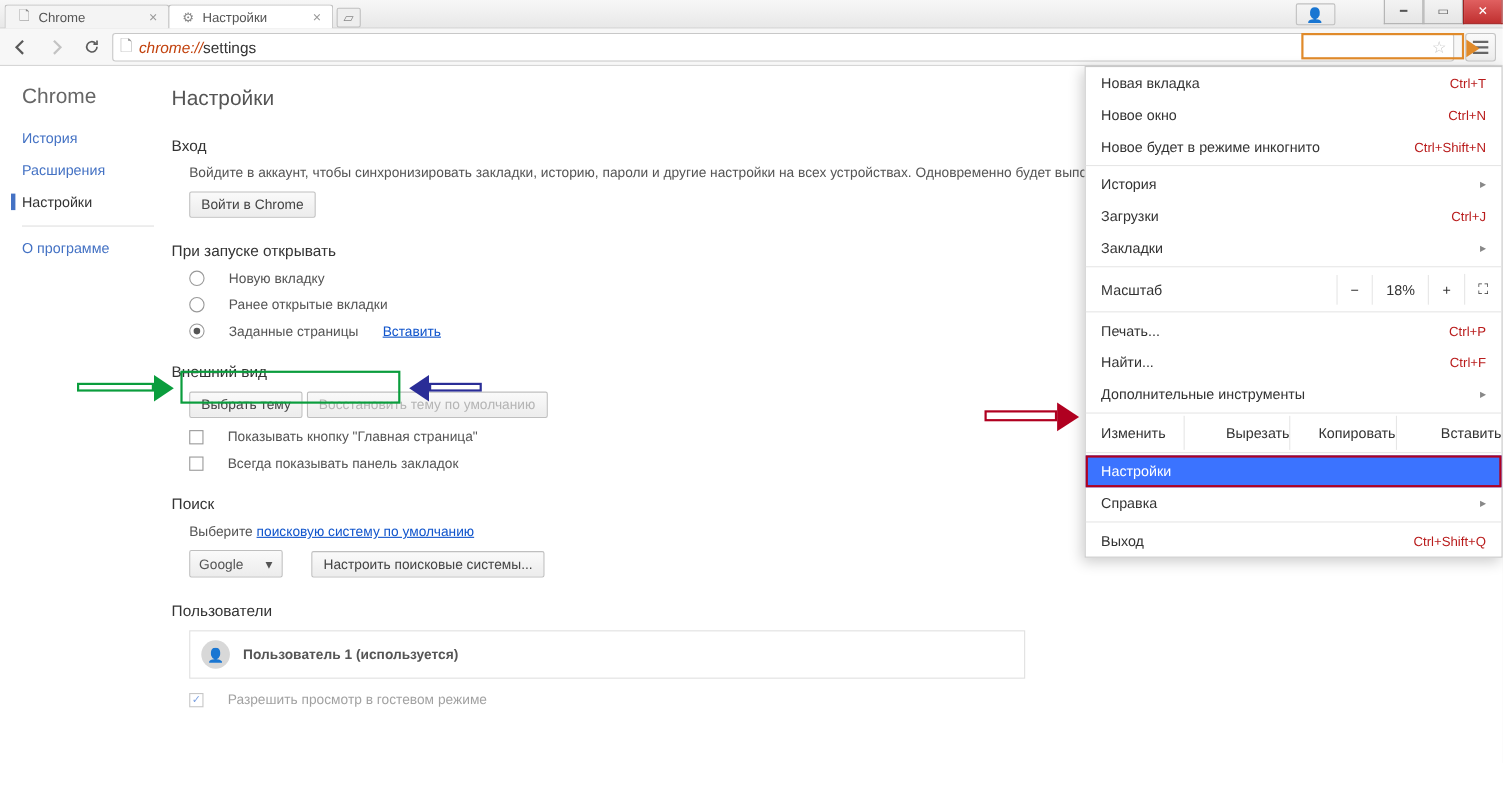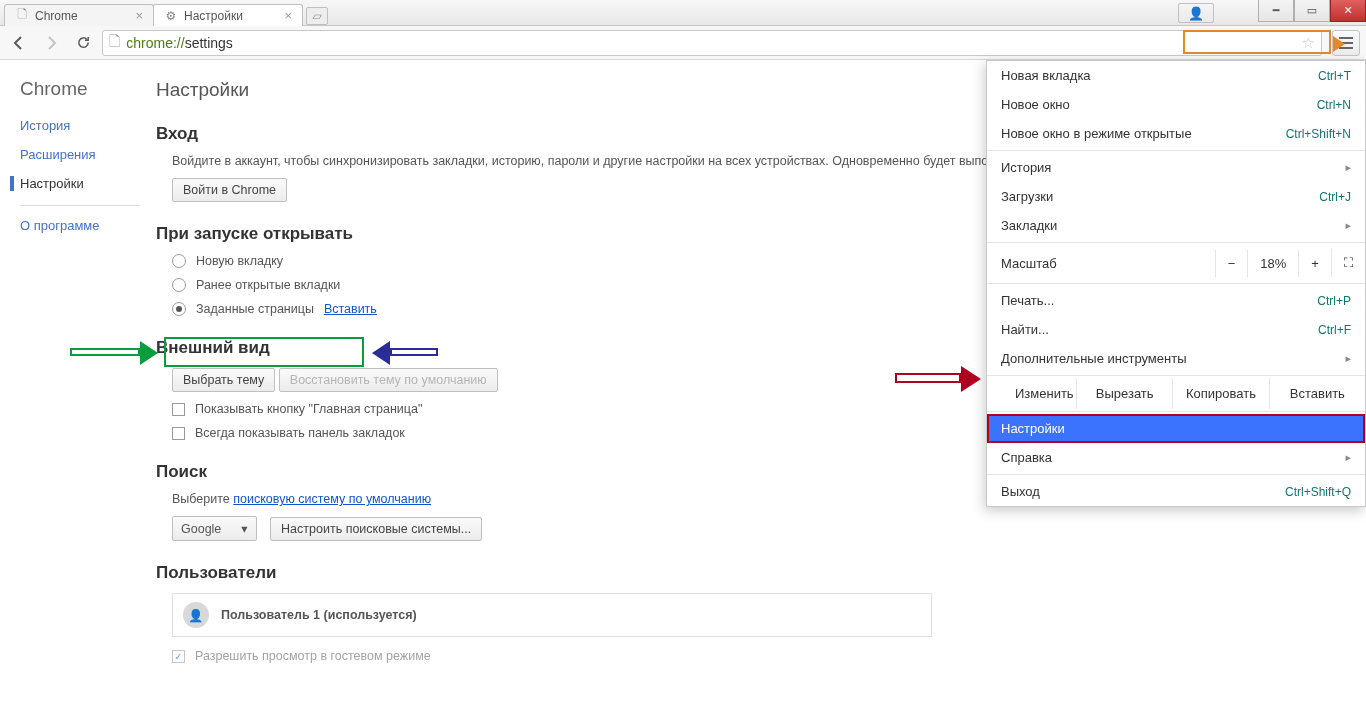--- a/index.html
+++ b/index.html
@@ -16,73 +16,73 @@
   .tab.active { background:#fff; }
   .tab .close-x { color:#999; font-size:13px; margin-left:auto;}
   .tab .favicon { width:14px; height:14px; color:#888; display:flex; align-items:center; justify-content:center;}
   .newtab { width:22px; height:18px; margin-top:3px; margin-left:4px; border:1px solid #c0c0c0; border-radius:2px; background:#eee; display:flex; align-items:center; justify-content:center; font-size:12px; color:#888;}
   
   .toolbar { position:absolute; top:26px; left:0; right:0; height:34px; background:#f7f7f7; border-bottom:1px solid #d6d6d6; display:flex; align-items:center; padding:0 6px; gap:6px;}
   .nav-btn { width:26px; height:26px; display:flex; align-items:center; justify-content:center; color:#5a5a5a; border-radius:3px;}
   .nav-btn.disabled { color:#b8b8b8;}
   .omnibox { flex:1; height:26px; border:1px solid #c8c8c8; border-radius:3px; background:#fff; display:flex; align-items:center; padding:0 6px; font-size:14px;}
   .omnibox .proto-icon { color:#9a9a9a; margin-right:6px;}
-  .omnibox .domain { color:#4d7c0f; }
+  .omnibox .domain { color:#c2410c;font-style:italic; }
   .omnibox .path { color:#333; }
   .star { color:#c8c8c8; font-size:15px; margin-left:6px;}
   .hamburger { width:28px; height:26px; border:1px solid #c4c4c4; border-radius:3px; background:linear-gradient(#fafafa,#ececec); display:flex; align-items:center; justify-content:center; color:#666; margin-left:4px;}
   
   .annot-hamburger { position:absolute; top:30px; left:1183px; width:148px; height:24px; border:2px solid #e08a2a; pointer-events:none;}
   .annot-hamburger:after{ content:""; position:absolute; right:-16px; top:4px; border-left:12px solid #e08a2a; border-top:8px solid transparent; border-bottom:8px solid transparent;}
   
   .content { position:absolute; top:60px; left:0; right:0; bottom:0; background:#fff; }
   .sidebar { position:absolute; top:18px; left:20px; width:120px;}
   .sidebar h1 { font-size:19px; font-weight:400; color:#666; margin-bottom:18px;}
   .side-item { font-size:13px; color:#4472c4; margin-bottom:14px; cursor:pointer;}
   .side-item.active { color:#333; border-left:4px solid #4472c4; margin-left:-10px; padding-left:6px;}
   .side-sep { height:1px; background:#e0e0e0; margin:12px 0;}
   
   .main { position:absolute; top:18px; left:156px; right:28px; }
   .main-header { display:flex; align-items:center; justify-content:space-between; }
   .main-title { font-size:19px; font-weight:400; color:#555;}
   .search-box { width:188px; height:24px; border:1px solid #ccc; padding:0 6px; font-size:12px; color:#888;}
   .section { margin-top:22px; }
-  .section h2 { font-size:17px; font-weight:700; color:#333; margin-bottom:10px;}
+  .section h2 { font-size:14px; font-weight:400; color:#333; margin-bottom:10px;}
   .section .body { padding-left:16px; font-size:12.5px; color:#555; }
   .link { color:#1155cc; text-decoration:underline; cursor:pointer;}
   .btn { display:inline-block; padding:4px 10px; border:1px solid #bfbfbf; background:linear-gradient(#fafafa,#ececec); border-radius:2px; font-size:12.5px; color:#444; cursor:pointer;}
   .btn.disabled { color:#b5b5b5; }
-  .radio-row, .check-row { display:flex; align-items:center; gap:10px; margin:10px 0;}
+  .radio-row, .check-row { display:flex; align-items:center; gap:22px; margin:10px 0;}
   .radio { width:14px; height:14px; border:1px solid #999; border-radius:50%; display:flex; align-items:center; justify-content:center;}
   .radio.sel:after { content:""; width:6px; height:6px; background:#555; border-radius:50%;}
   .check { width:13px; height:13px; border:1px solid #999; background:#fff; display:flex; align-items:center; justify-content:center; font-size:10px; color:#1155cc;}
   .select { display:inline-flex; align-items:center; gap:20px; padding:4px 8px; border:1px solid #bfbfbf; background:linear-gradient(#fafafa,#ececec); border-radius:2px; font-size:12.5px;}
   .user-row { border:1px solid #e0e0e0; padding:8px 10px; display:flex; align-items:center; gap:12px; max-width:760px;}
   .avatar { width:26px; height:26px; border-radius:50%; background:#d8d8d8; display:flex; align-items:center; justify-content:center; color:#999;}
   
   .annot-green-box { position:absolute; border:2px solid #0a9d3d; pointer-events:none;}
   .annot-green-arrow { position:absolute; pointer-events:none;}
   .annot-green-arrow .shaft { position:absolute; height:8px; background:#fff; border:2px solid #0a9d3d; }
   .annot-green-arrow .head { position:absolute; width:0; height:0; border-left:18px solid #0a9d3d; border-top:12px solid transparent; border-bottom:12px solid transparent;}
   .annot-indigo-arrow { position:absolute; pointer-events:none;}
   .annot-indigo-arrow .shaft { position:absolute; height:8px; background:#fff; border:2px solid #2a2d97;}
   .annot-indigo-arrow .head { position:absolute; width:0; height:0; border-right:18px solid #2a2d97; border-top:12px solid transparent; border-bottom:12px solid transparent;}
   
   .menu { position:absolute; top:60px; right:0; width:380px; background:#fff; border:1px solid #c8c8c8; box-shadow:-2px 4px 12px rgba(0,0,0,.2); font-size:13px; color:#333;}
   .menu .row { display:flex; align-items:center; justify-content:space-between; padding:7px 14px; cursor:pointer;}
   .menu .row.highlight { background:#3b73ff; color:#fff;}
   .menu .row.highlight-outline { outline:2px solid #b00020; outline-offset:-2px;}
-  .menu .shortcut { color:#0f766e; font-size:12px;}
+  .menu .shortcut { color:#b91c1c; font-size:12px;}
   .menu .sep { height:1px; background:#e6e6e6; margin:2px 0;}
   .menu .zoom-row { display:flex; align-items:center; padding:4px 0 4px 14px;text-align:center;}
   .menu .zoom-ctrl { display:flex; align-items:center; margin-left:auto;}
   .menu .zoom-ctrl span { padding:6px 12px; border-left:1px solid #e6e6e6;}
   .menu .edit-row { display:flex; align-items:stretch;}
-  .menu .edit-row div { flex:1; text-align:center; padding:8px 0; border-right:1px solid #e6e6e6;}
-  .menu .edit-row div:first-child { flex:0 0 90px; text-align:left; padding-left:28px;}
+  .menu .edit-row div { flex:1; text-align:right; padding:8px 0; border-right:1px solid #e6e6e6;}
+  .menu .edit-row div:first-child { flex:0 0 90px; text-align:left; padding-left:14px;}
   .menu .edit-row div:last-child { border-right:none;}
   .menu .sub:after { content:"▸"; color:#888; font-size:11px; margin-left:8px;}
   
   .annot-red-arrow { position:absolute; pointer-events:none;}
   .annot-red-arrow .shaft { position:absolute; height:10px; background:#fff; border:2px solid #b00020;}
   .annot-red-arrow .head { position:absolute; width:0; height:0; border-left:20px solid #b00020; border-top:13px solid transparent; border-bottom:13px solid transparent;}
   
   .vscroll { position:absolute; top:60px; right:0; bottom:0; width:17px; background:#f0f0f0; border-left:1px solid #dcdcdc;}
   .vscroll .thumb { position:absolute; left:2px; right:2px; top:4px; height:300px; background:#c8c8c8; border-radius:2px;}
 </style>
@@ -211,21 +211,21 @@
     <div class="section">
       <h2>Поиск</h2>
       <div class="body">
         <div style="margin-bottom:10px">
           <span>Выберите </span><span class="link">поисковую систему по умолчанию</span>
         </div>
         <span class="select">
           <span>Google</span>
           <span>▾</span>
         </span>
-        <span class="btn" style="margin-left:10px">Настроить поисковые системы...</span>
+        <span class="btn" style="margin-left:23px">Настроить поисковые системы...</span>
       </div>
     </div>
 
     <div class="section">
       <h2>Пользователи</h2>
       <div class="body">
         <div class="user-row">
           <span class="avatar">👤</span>
           <b>Пользователь 1 (используется)</b>
         </div>
@@ -251,21 +251,21 @@
 <div class="menu">
   <div class="row">
     <span>Новая вкладка</span>
     <span class="shortcut">Ctrl+T</span>
   </div>
   <div class="row">
     <span>Новое окно</span>
     <span class="shortcut">Ctrl+N</span>
   </div>
   <div class="row">
-    <span>Новое окно в режиме открытые</span>
+    <span>Новое будет в режиме инкогнито</span>
     <span class="shortcut">Ctrl+Shift+N</span>
   </div>
   <div class="sep"></div>
   <div class="row sub">
     <span>История</span>
   </div>
   <div class="row">
     <span>Загрузки</span>
     <span class="shortcut">Ctrl+J</span>
   </div>

